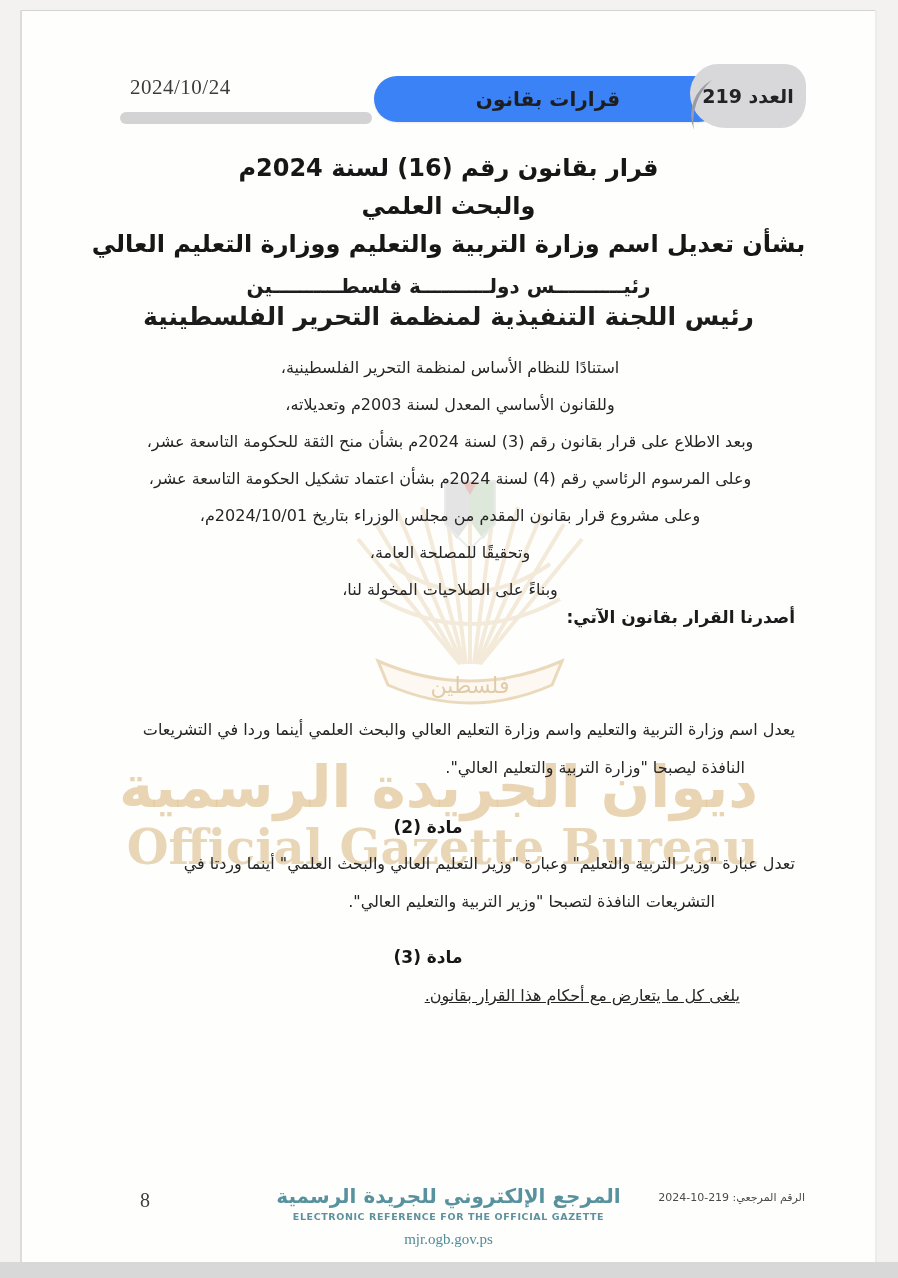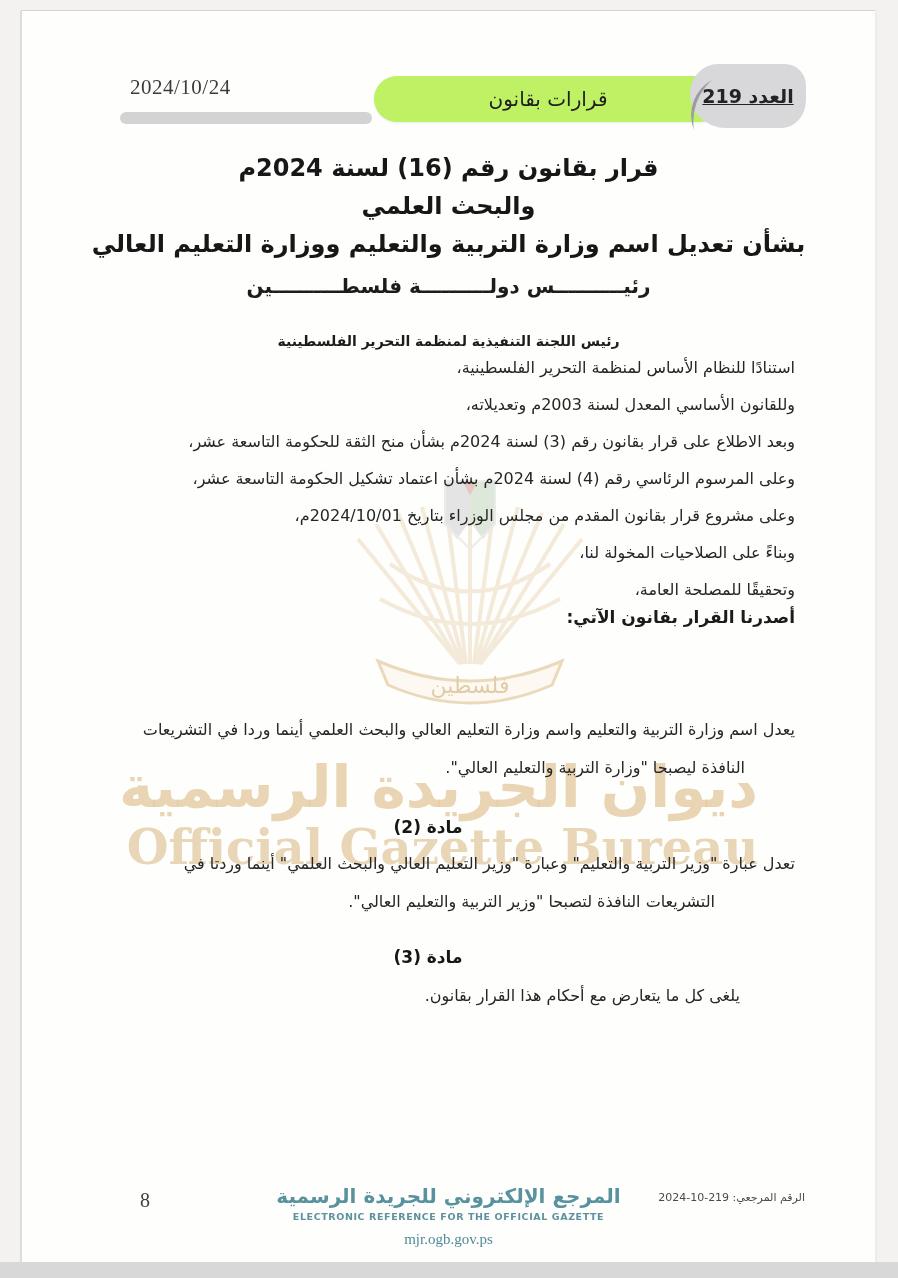--- a/index.html
+++ b/index.html
@@ -7,55 +7,55 @@
   .stage{position:relative;width:898px;height:1278px;background:#f3f2f0;overflow:hidden;margin:0 auto;}
   .page{position:absolute;left:22px;top:10px;width:853px;height:1252px;background:#fefefd;
         border-top:1px solid #d6d4d2;box-shadow:-2px 0 0 #dedcda,2px 0 0 #ececeb;}
   .bottom-band{position:absolute;left:0;top:1262px;width:898px;height:16px;background:#d8d8d8;}
 
   
   .hdr-date{position:absolute;left:108px;top:64px;font-family:"Liberation Serif",serif;
             font-size:21px;color:#3c3c3c;letter-spacing:.5px;}
   .hdr-date-bar{position:absolute;left:98px;top:101px;width:252px;height:12px;border-radius:7px;background:#d3d3d4;}
   .hdr-pill{position:absolute;left:352px;top:65px;width:348px;height:46px;border-radius:23px;
-            background:#bef264;display:flex;align-items:center;justify-content:center;
-            font-weight:normal;font-size:20px;color:#1e1e1e;direction:rtl;box-shadow:0 1px 2px rgba(0,0,0,.08);}
+            background:#3b82f6;display:flex;align-items:center;justify-content:center;
+            font-weight:bold;font-size:20px;color:#1e1e1e;direction:rtl;box-shadow:0 1px 2px rgba(0,0,0,.08);}
   .hdr-issue{position:absolute;left:668px;top:53px;width:116px;height:64px;background:#d8d8da;
              border-radius:34px 26px 30px 44px / 36px 26px 34px 42px;
              display:flex;align-items:center;justify-content:center;direction:rtl;
-             font-weight:bold;font-size:19px;color:#232323;text-decoration:underline;}
+             font-weight:bold;font-size:19px;color:#232323;}
   .hdr-issue svg{position:absolute;left:-8px;bottom:-6px;}
 
   
   .title-block{position:absolute;left:0;top:138px;width:853px;text-align:center;direction:rtl;
                font-weight:bold;color:#171717;}
   .title-line{line-height:38px;font-size:24px;letter-spacing:.2px;}
 
   
   .authority{position:absolute;left:0;top:260px;width:853px;text-align:center;direction:rtl;
              font-weight:bold;color:#1c1c1c;}
   .authority .a1{font-size:20px;line-height:31px;}
-  .authority .a2{font-size:14px;line-height:30px;margin-top:24px;}
+  .authority .a2{font-size:25px;line-height:30px;}
 
   
-  .preamble{position:absolute;left:83px;top:338px;width:690px;direction:rtl;text-align:right;
+  .preamble{position:absolute;left:83px;top:338px;width:690px;direction:rtl;text-align:center;
             font-size:16px;color:#262626;}
   .preamble .pl{line-height:37px;white-space:nowrap;}
   .decree-intro{position:absolute;left:83px;top:596px;width:690px;direction:rtl;text-align:right;
                 font-weight:bold;font-size:17px;color:#1b1b1b;}
 
   
   .art-heading{position:absolute;left:83px;width:690px;text-align:center;direction:rtl;
                font-weight:bold;font-size:17px;color:#161616;transform:translateX(-22px);}
   .art-body{position:absolute;left:83px;width:690px;direction:rtl;font-size:16px;color:#262626;}
   .art-body .l{line-height:38px;white-space:nowrap;}
   .al-right{text-align:right;}
   .pr50{padding-right:50px;}
   .pr80{padding-right:80px;}
-  .pr55{padding-right:55px;}
+  .pr55{padding-right:55px;text-decoration:underline;}
 
   
   .wm-emblem{position:absolute;left:328px;top:458px;width:250px;height:250px;z-index:1;opacity:.85;}
   .wm-text{position:absolute;left:0;top:744px;width:833px;text-align:center;z-index:1;pointer-events:none;}
   .wm-ar{font-size:58px;font-weight:bold;direction:rtl;color:rgba(225,199,153,.75);line-height:64px;letter-spacing:2px;}
   .wm-en{font-family:"DejaVu Serif",serif;font-size:48px;font-weight:bold;color:rgba(222,196,152,.7);line-height:56px;margin-left:8px;}
   .content-layer{position:absolute;left:0;top:0;width:853px;height:1252px;z-index:2;}
 
   
   .ft-page{position:absolute;left:118px;top:1178px;font-family:"Liberation Serif",serif;font-size:20px;color:#3f3f3f;}
@@ -131,22 +131,22 @@
         <div class="a1">رئيــــــــــس دولــــــــــة فلسطــــــــــين</div>
         <div class="a2">رئيس اللجنة التنفيذية لمنظمة التحرير الفلسطينية</div>
       </div>
 
       <div class="preamble">
         <div class="pl">استنادًا للنظام الأساس لمنظمة التحرير الفلسطينية،</div>
         <div class="pl">وللقانون الأساسي المعدل لسنة 2003م وتعديلاته،</div>
         <div class="pl">وبعد الاطلاع على قرار بقانون رقم (3) لسنة 2024م بشأن منح الثقة للحكومة التاسعة عشر،</div>
         <div class="pl">وعلى المرسوم الرئاسي رقم (4) لسنة 2024م بشأن اعتماد تشكيل الحكومة التاسعة عشر،</div>
         <div class="pl">وعلى مشروع قرار بقانون المقدم من مجلس الوزراء بتاريخ 2024/10/01م،</div>
+        <div class="pl">وتحقيقًا للمصلحة العامة،</div>
         <div class="pl">وبناءً على الصلاحيات المخولة لنا،</div>
-        <div class="pl">وتحقيقًا للمصلحة العامة،</div>
       </div>
 
       <div class="decree-intro">أصدرنا القرار بقانون الآتي:</div>
 
       <div class="art-body" style="top:700px;">
         <div class="l al-right">يعدل اسم وزارة التربية والتعليم واسم وزارة التعليم العالي والبحث العلمي أينما وردا في التشريعات</div>
         <div class="l al-right pr50">النافذة ليصبحا "وزارة التربية والتعليم العالي".</div>
       </div>
 
       <div class="art-heading" style="top:806px;">مادة (2)</div>

